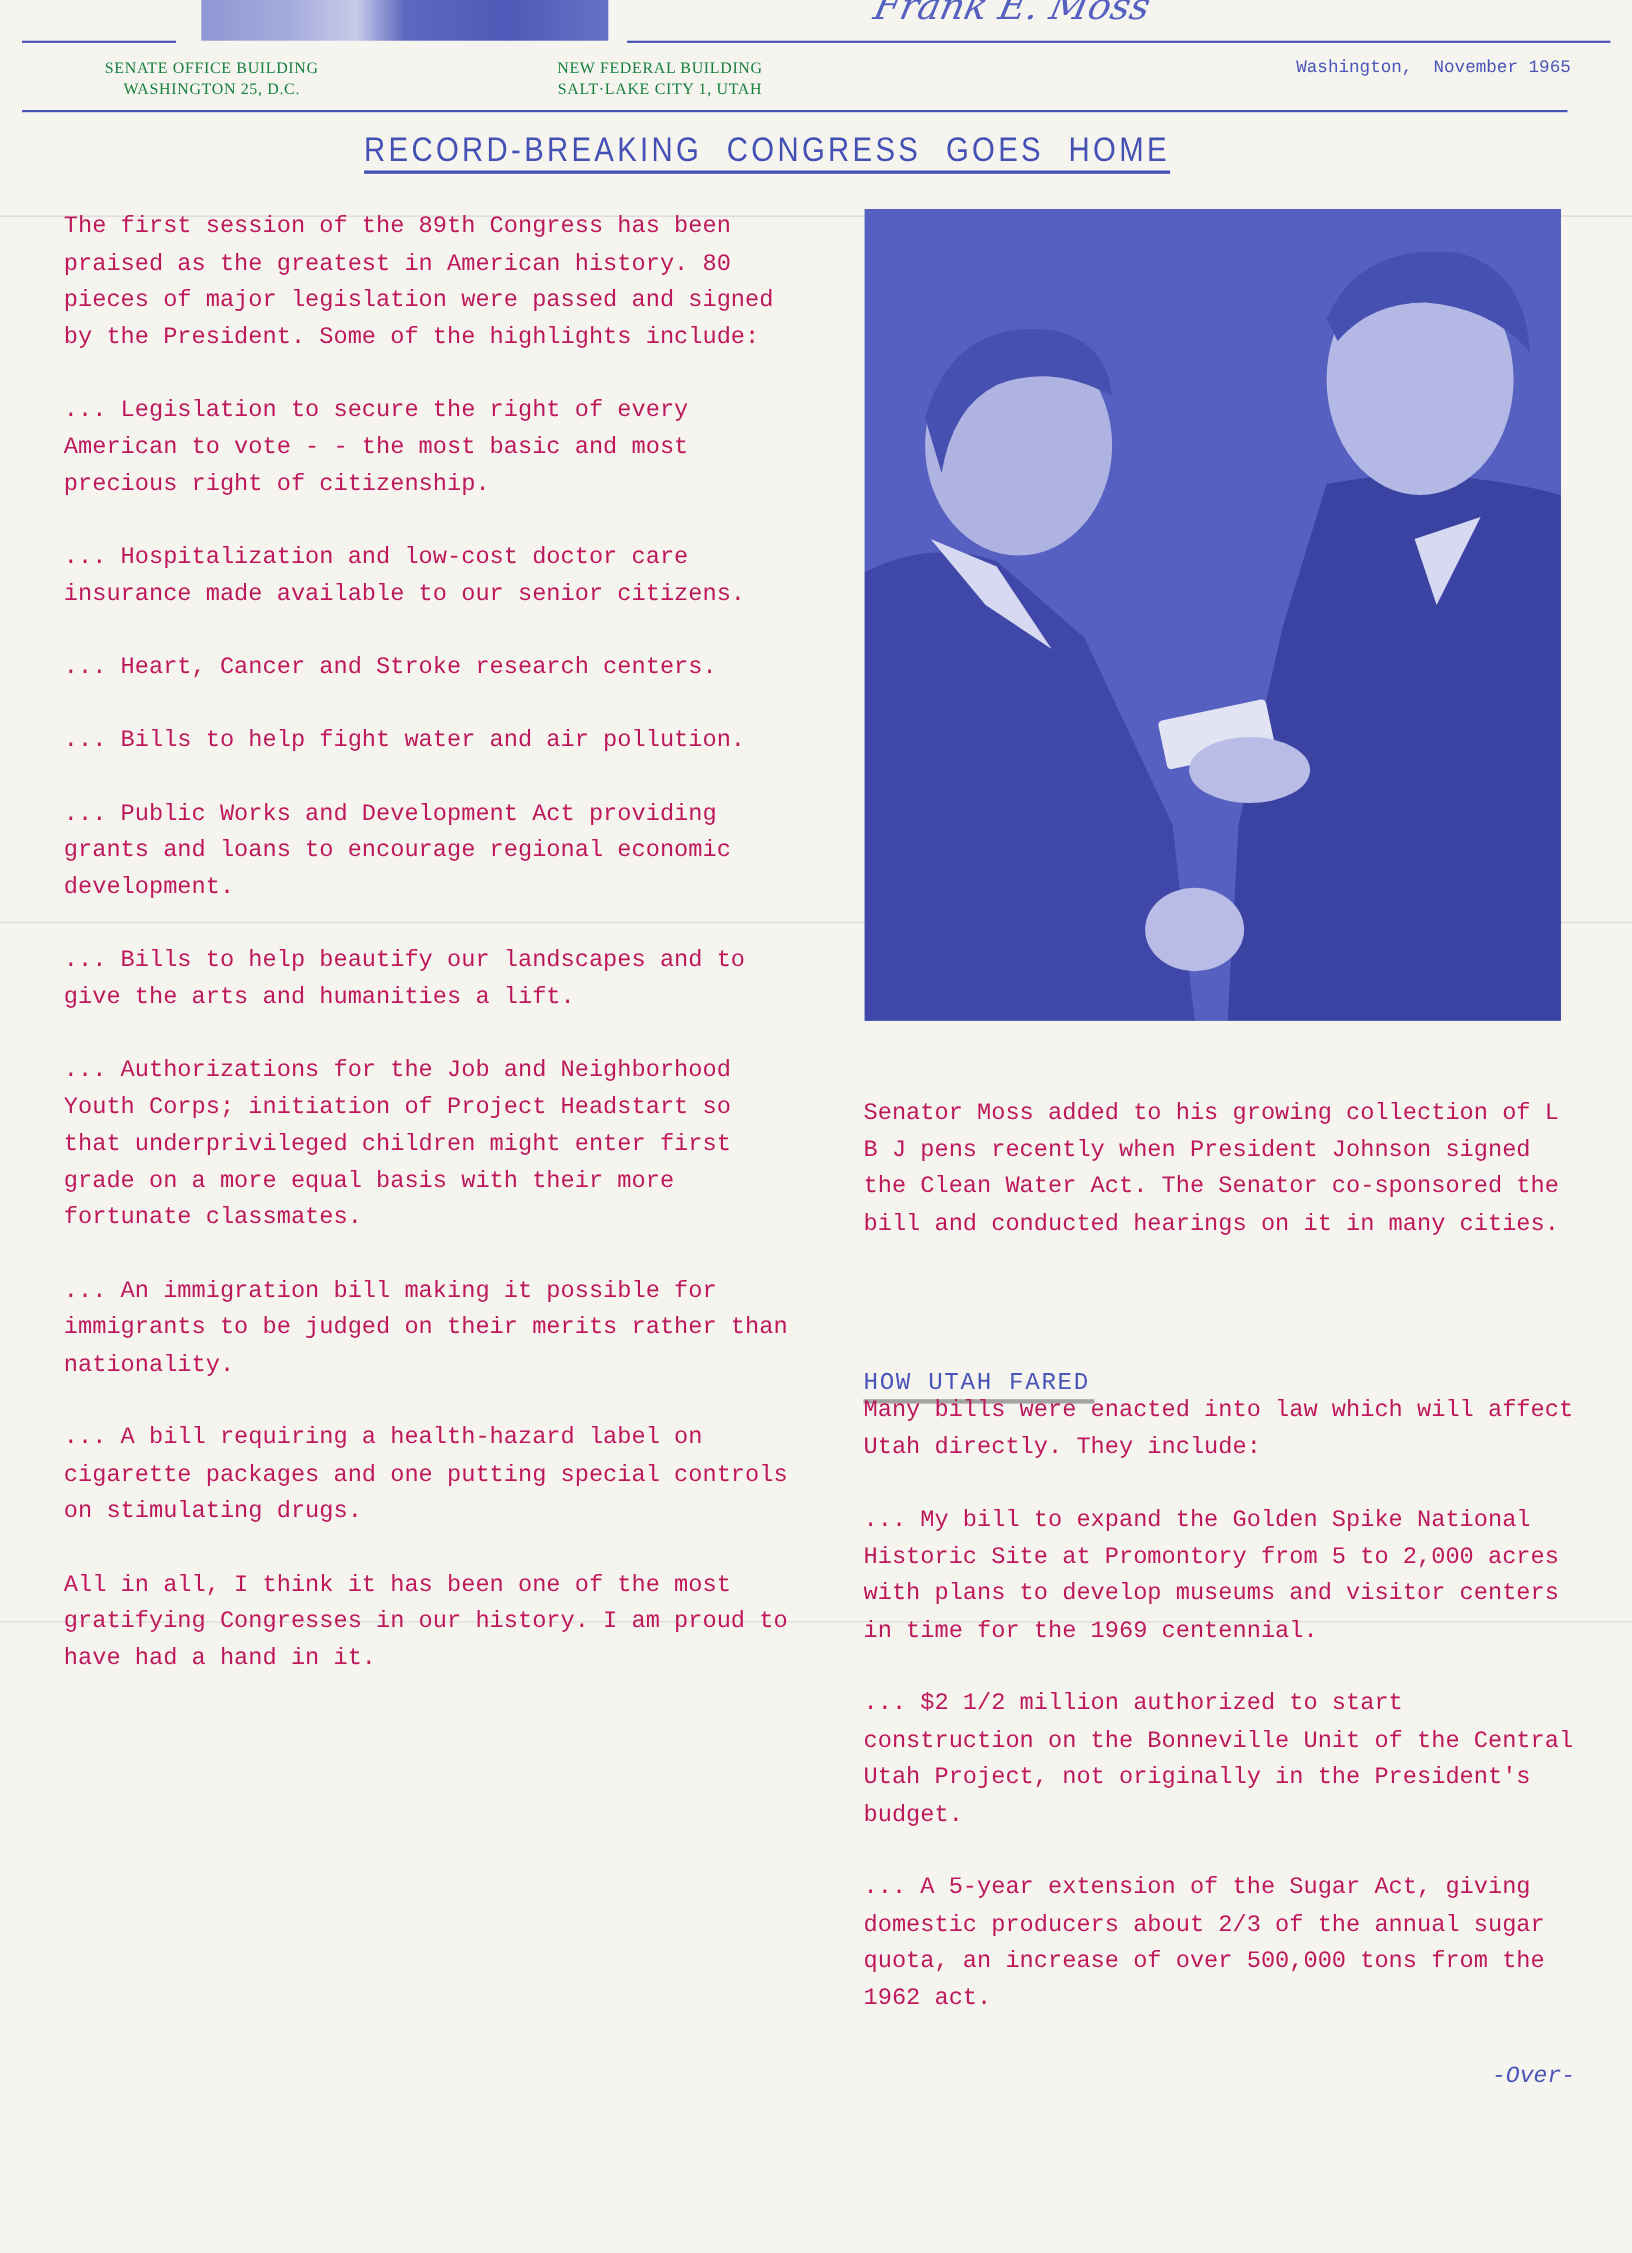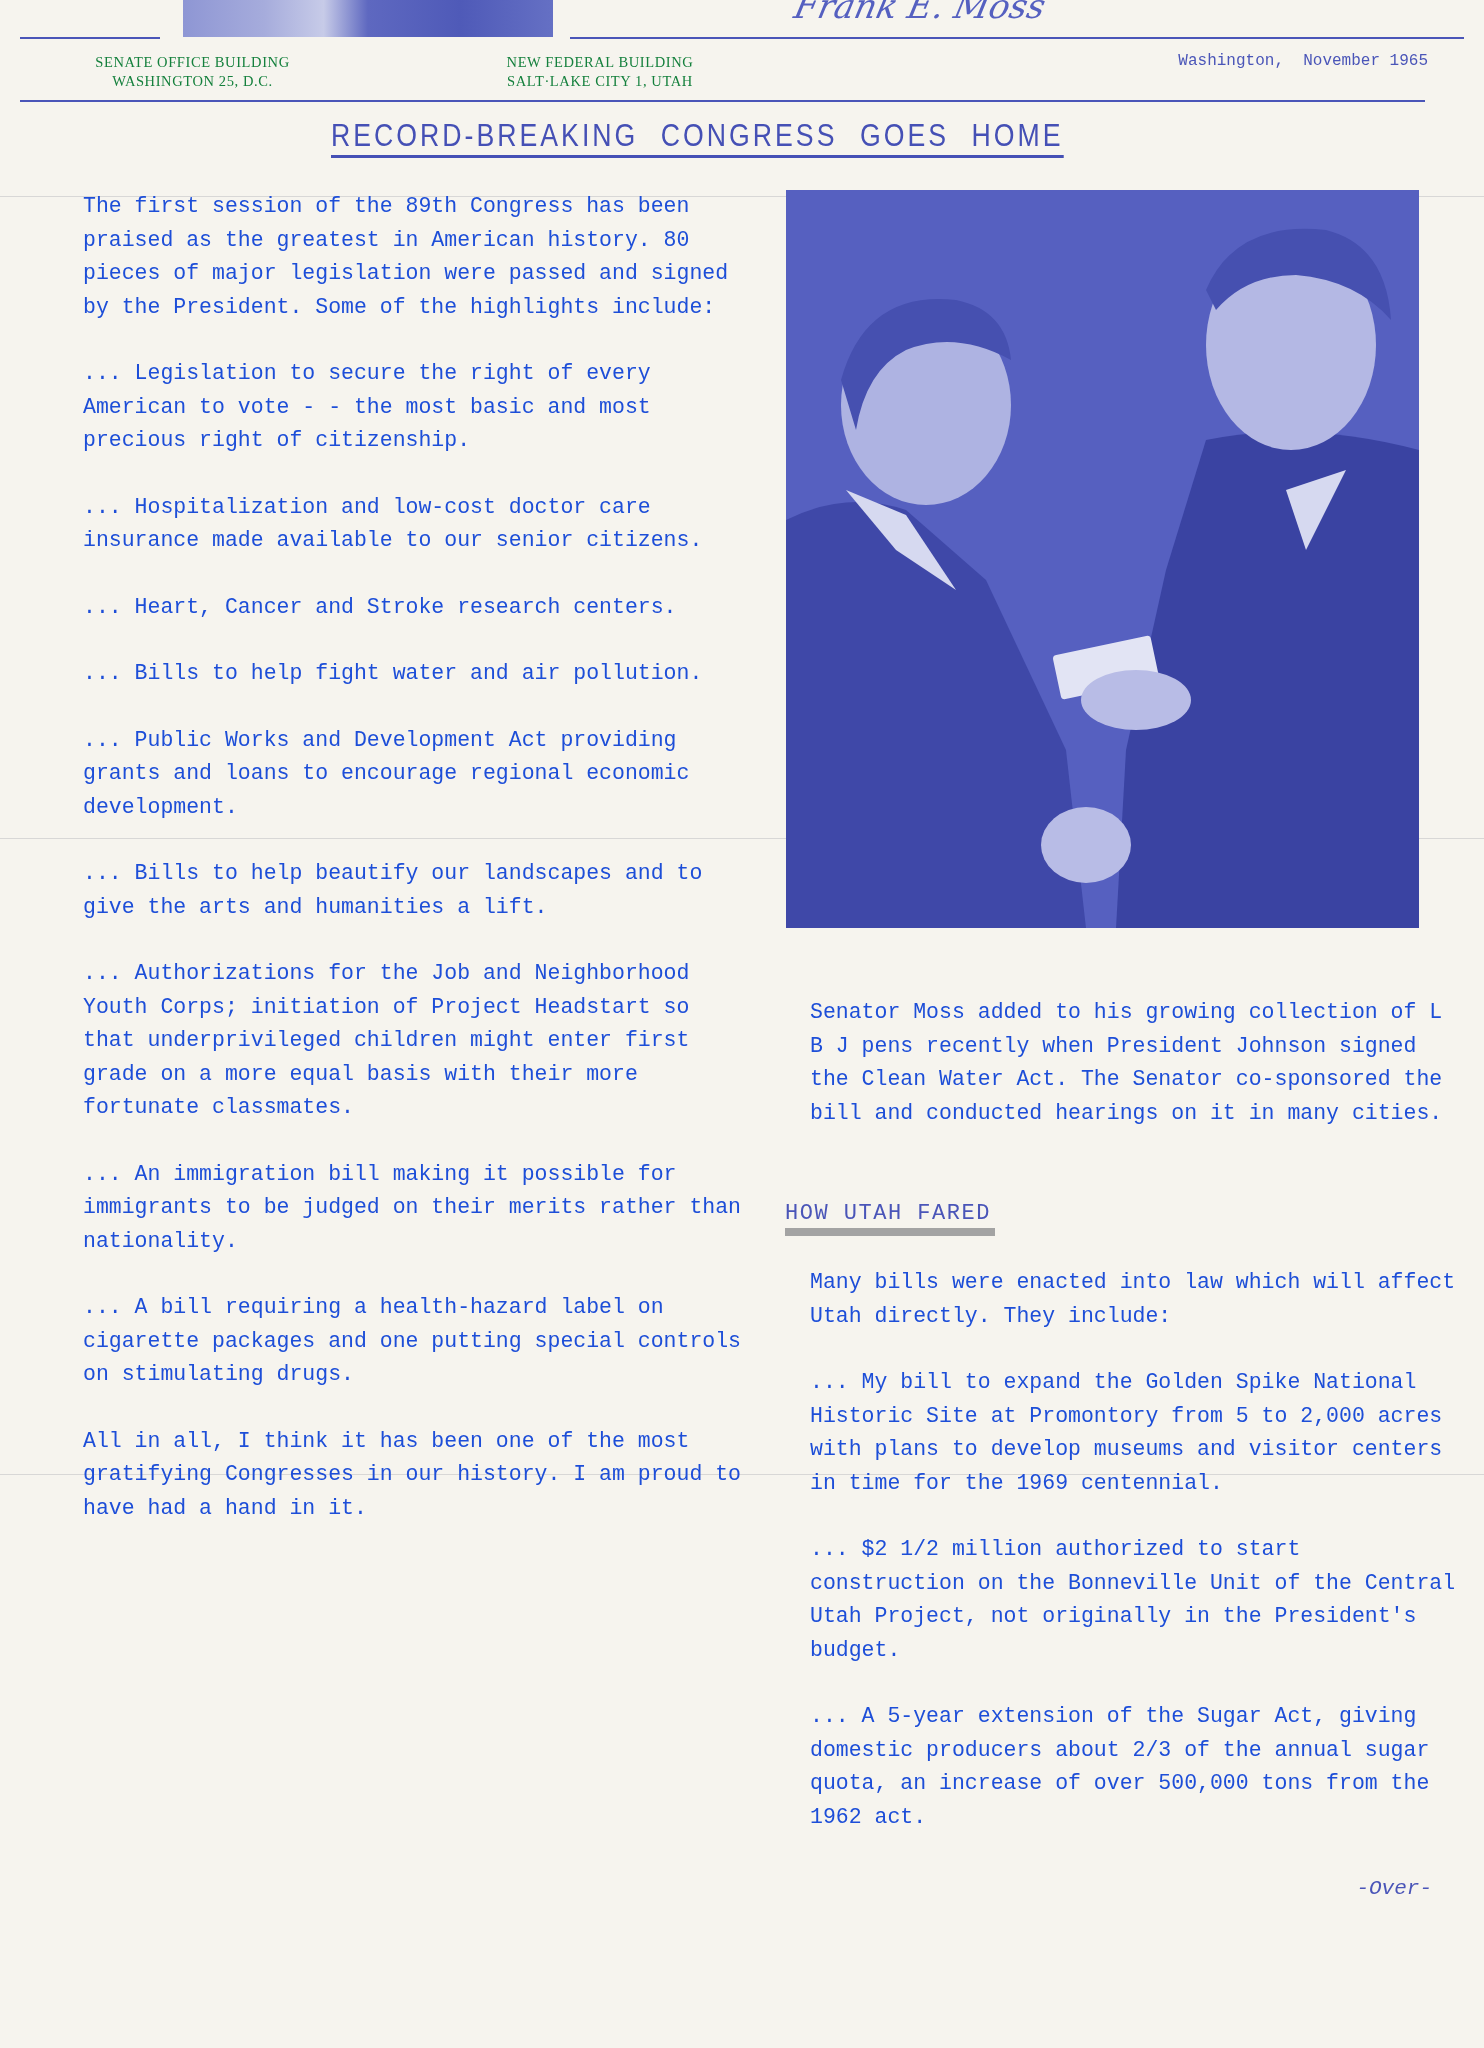--- a/index.html
+++ b/index.html
@@ -26,32 +26,32 @@
   }
   .dateline {
     right: 56px; top: 52px; font-family: "Liberation Mono", monospace; font-size: 16px; color: #4a55b8;
   }
   .headline {
     left: 331px; top: 118px; font-family: "Liberation Sans", sans-serif; font-size: 31px;
     letter-spacing: 3.5px; word-spacing: 14px; color: #4550b5;
     border-bottom: 3px solid #4550b5; padding-bottom: 1px; line-height: 36px;
     transform: scaleX(0.86); transform-origin: left;
   }
-  .col { font-family: "Liberation Mono", monospace; font-size: 21.5px; line-height: 33.5px; color: #1d4ed8; margin-left: 25px; }
+  .col { font-family: "Liberation Mono", monospace; font-size: 21.5px; line-height: 33.5px; color: #be185d; }
   .col p { margin: 0; }
   .left-col { left: 58px; top: 190px; width: 660px; }
   .right-col { left: 785px; width: 650px; }
   .para { margin-bottom: 33px !important; }
   .photo {
     left: 786px; top: 190px; width: 633px; height: 738px; background: #5660c0; overflow: hidden;
   }
   .photo svg { display: block; }
   .subhead {
-    left: 785px; top: 1200px; font-family: "Liberation Mono", monospace; font-size: 22px;
-    letter-spacing: 1.5px; border-bottom: 8px solid #a3a3a3; line-height: 28px; padding-right: 4px;
+    left: 785px; top: 1244px; font-family: "Liberation Mono", monospace; font-size: 22px;
+    letter-spacing: 1.5px; border-bottom: 4px solid #a3a3a3; line-height: 28px; padding-right: 4px;
   }
   .over { right: 52px; top: 1877px; font-family: "Liberation Mono", monospace; font-size: 21px; font-style: italic; }
   .fold { left: 0; width: 1484px; height: 1px; background: rgba(160,160,170,0.35); }
 </style>
 </head>
 <body>
 
 <div class="abs fold" style="top:196px"></div>
 <div class="abs fold" style="top:838px"></div>
 <div class="abs fold" style="top:1474px"></div>

